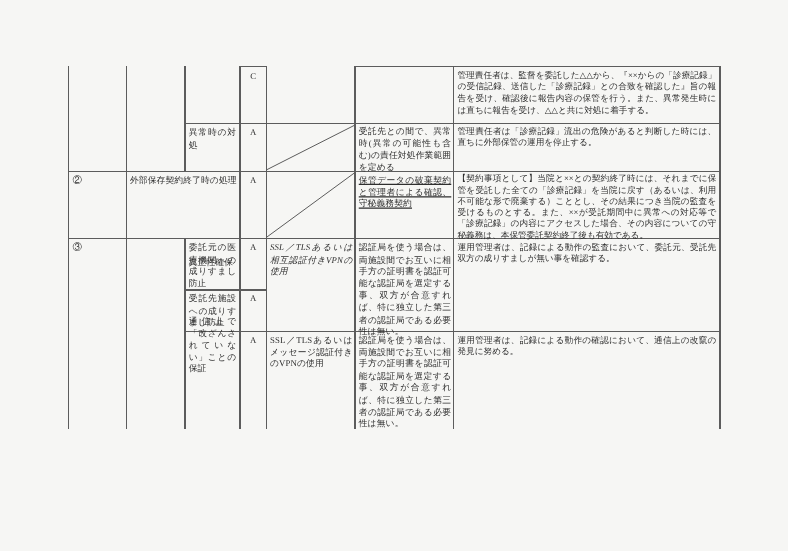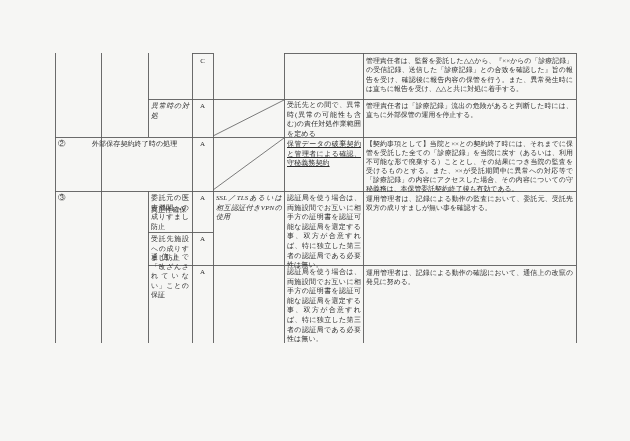--- a/index.html
+++ b/index.html
@@ -41,42 +41,43 @@
     </g>
     <g stroke="#5c5c5c" stroke-width="0.8">
       <line x1="213" y1="136" x2="284" y2="100"></line>
       <line x1="213" y1="190" x2="284" y2="138"></line>
     </g>
   </svg>
 
   <div class="cell grade" style="left:192px;top:57px;width:21px;">C</div>
   <div class="cell op" style="left:366px;top:56px;width:207px;">管理責任者は、監督を委託した△△から、『××からの「診療記録」の受信記録、送信した「診療記録」との合致を確認した』旨の報告を受け、確認後に報告内容の保管を行う。また、異常発生時には直ちに報告を受け、△△と共に対処に着手する。</div>
 
-  <div class="cell" style="left:151px;top:102px;width:38px;font-style:italic;">異常時の対処</div>
+  <div class="cell" style="left:151px;top:102px;width:38px;">異常時の対処</div>
   <div class="cell grade" style="left:192px;top:102px;width:21px;">A</div>
   <div class="cell" style="left:287px;top:101px;width:74px;">受託先との間で、異常時(異常の可能性も含む)の責任対処作業範囲を定める</div>
   <div class="cell op" style="left:366px;top:101px;width:207px;">管理責任者は「診療記録」流出の危険があると判断した時には、直ちに外部保管の運用を停止する。</div>
 
   <div class="cell num" style="left:58px;top:139px;width:20px;">②</div>
-  <div class="cell" style="left:92px;top:140px;width:86px;">外部保存契約終了時の処理</div>
+  <div class="cell" style="left:104px;top:140px;width:86px;">外部保存契約終了時の処理</div>
   <div class="cell grade" style="left:192px;top:140px;width:21px;">A</div>
   <div class="cell" style="left:287px;top:140px;width:74px;text-decoration:underline;">保管データの破棄契約と管理者による確認、守秘義務契約</div>
   <div class="cell op" style="left:366px;top:139px;width:207px;line-height:9px;">【契約事項として】当院と××との契約終了時には、それまでに保管を受託した全ての「診療記録」を当院に戻す（あるいは、利用不可能な形で廃棄する）こととし、その結果につき当院の監査を受けるものとする。また、××が受託期間中に異常への対応等で「診療記録」の内容にアクセスした場合、その内容についての守秘義務は、本保管委託契約終了後も有効である。</div>
 
   <div class="cell num" style="left:58px;top:193px;width:20px;">③</div>
   <div class="cell" style="left:104px;top:206px;width:42px;margin-left:47px;">真正性確保</div>
 
   <div class="cell" style="left:151px;top:194px;width:38px;">委託元の医療機関への成りすまし防止</div>
   <div class="cell grade" style="left:192px;top:194px;width:21px;">A</div>
 
   <div class="cell" style="left:151px;top:235px;width:38px;">受託先施設への成りすまし防止</div>
   <div class="cell grade" style="left:192px;top:235px;width:21px;">A</div>
 
   <div class="cell" style="left:216px;top:194px;width:66px;font-style:italic;">SSL／TLSあるいは相互認証付きVPNの使用</div>
   <div class="cell" style="left:287px;top:194px;width:74px;">認証局を使う場合は、両施設間でお互いに相手方の証明書を認証可能な認証局を選定する事、双方が合意すれば、特に独立した第三者の認証局である必要性は無い。</div>
   <div class="cell op" style="left:366px;top:194px;width:207px;">運用管理者は、記録による動作の監査において、委託元、受託先双方の成りすましが無い事を確認する。</div>
 
   <div class="cell" style="left:151px;top:253px;width:38px;">通信上で「改ざんされていない」ことの保証</div>
   <div class="cell grade" style="left:192px;top:268px;width:21px;">A</div>
+  <div class="cell" style="left:216px;top:268px;width:66px;">SSL／TLSあるいはメッセージ認証付きのVPNの使用</div>
   <div class="cell" style="left:287px;top:268px;width:74px;">認証局を使う場合は、両施設間でお互いに相手方の証明書を認証可能な認証局を選定する事、双方が合意すれば、特に独立した第三者の認証局である必要性は無い。</div>
   <div class="cell op" style="left:366px;top:268px;width:207px;">運用管理者は、記録による動作の確認において、通信上の改竄の発見に努める。</div>
 
 </div>
 
 </body></html>

